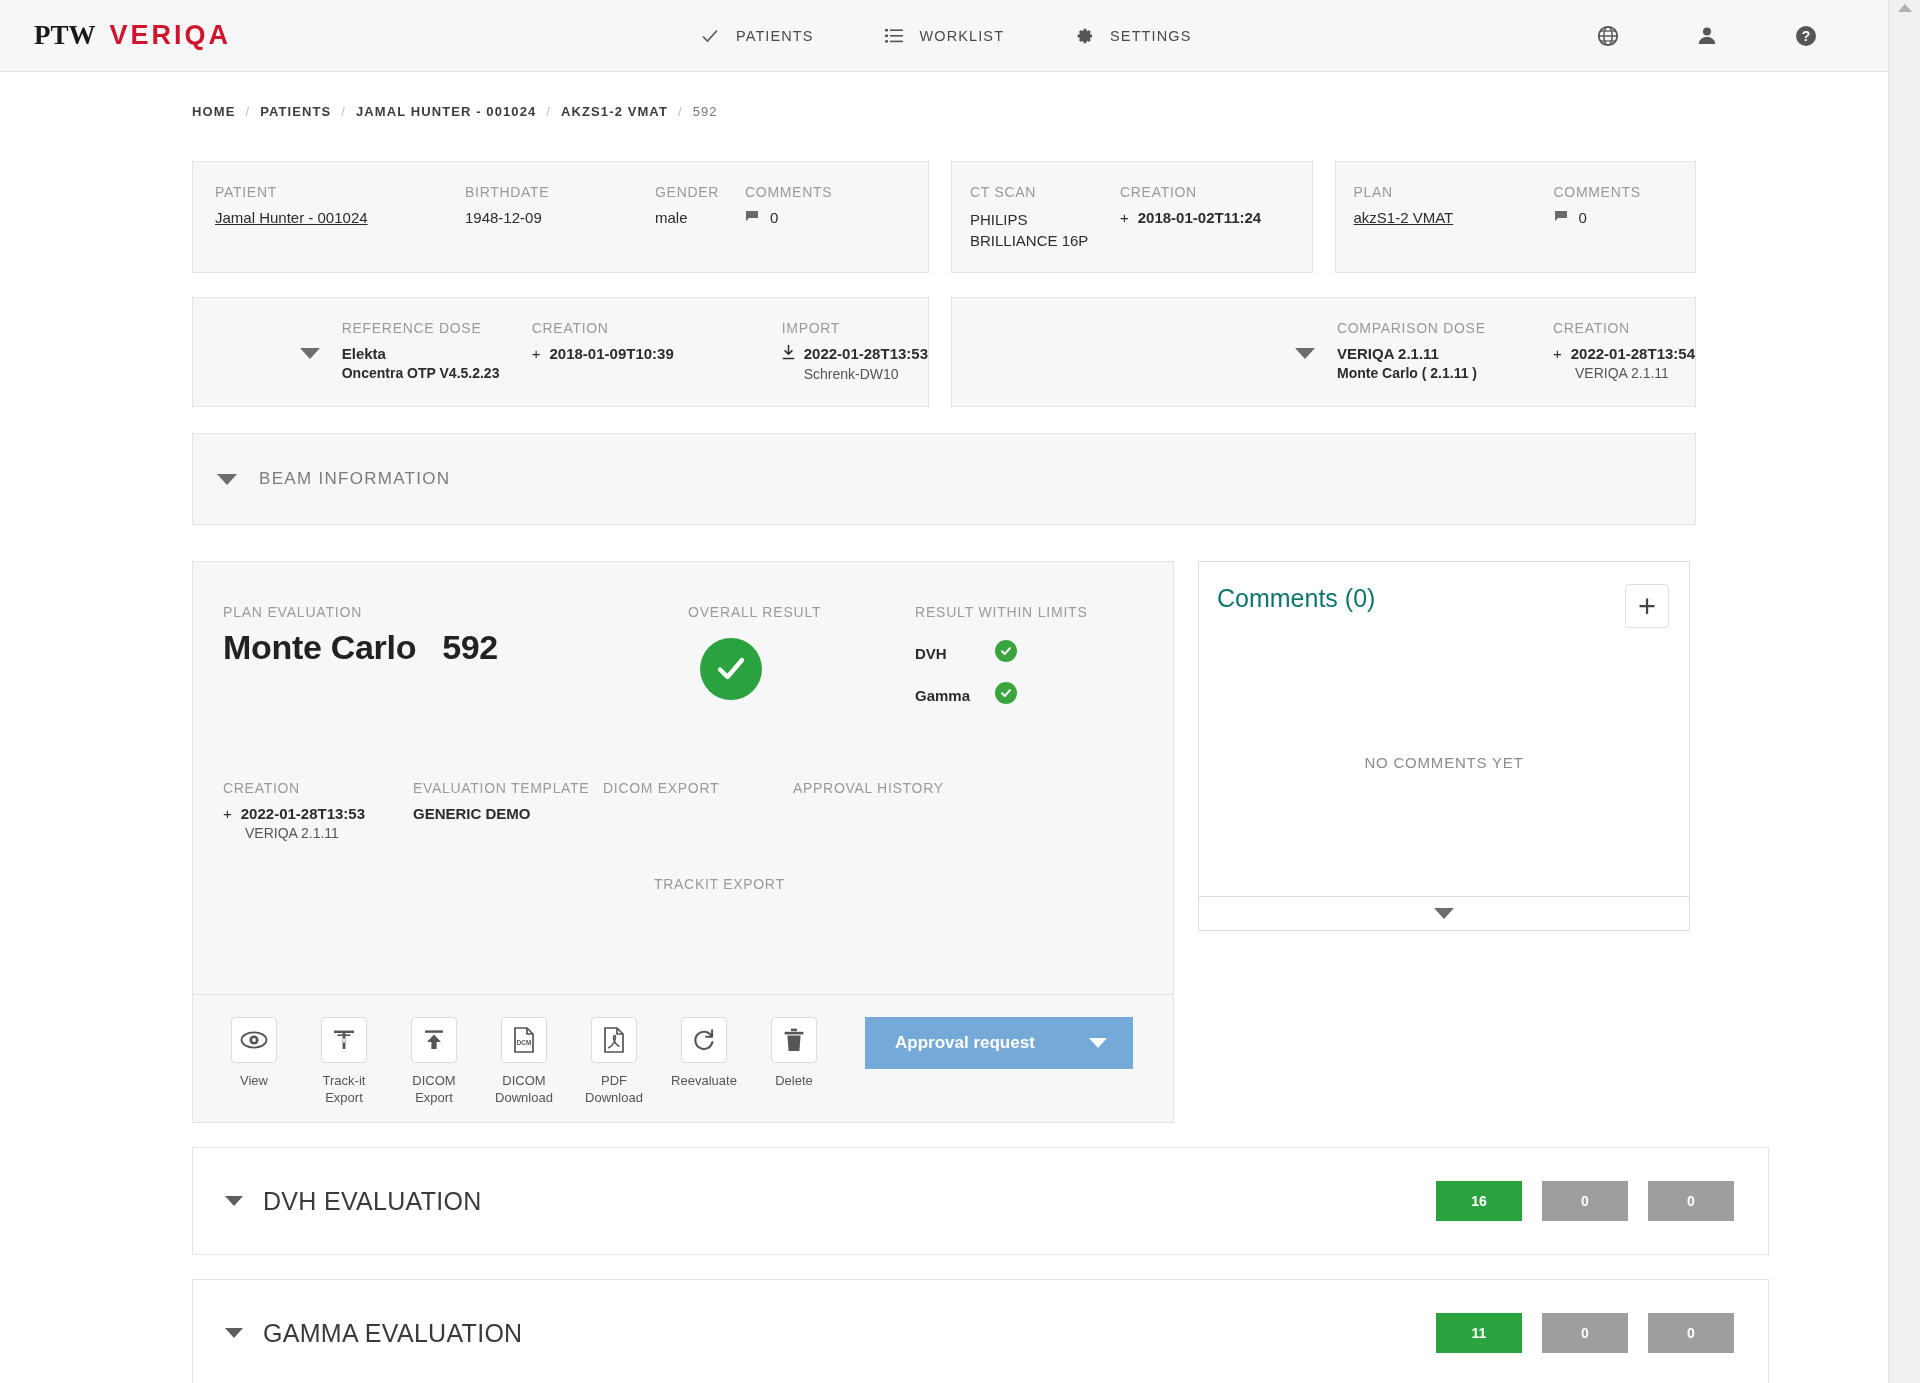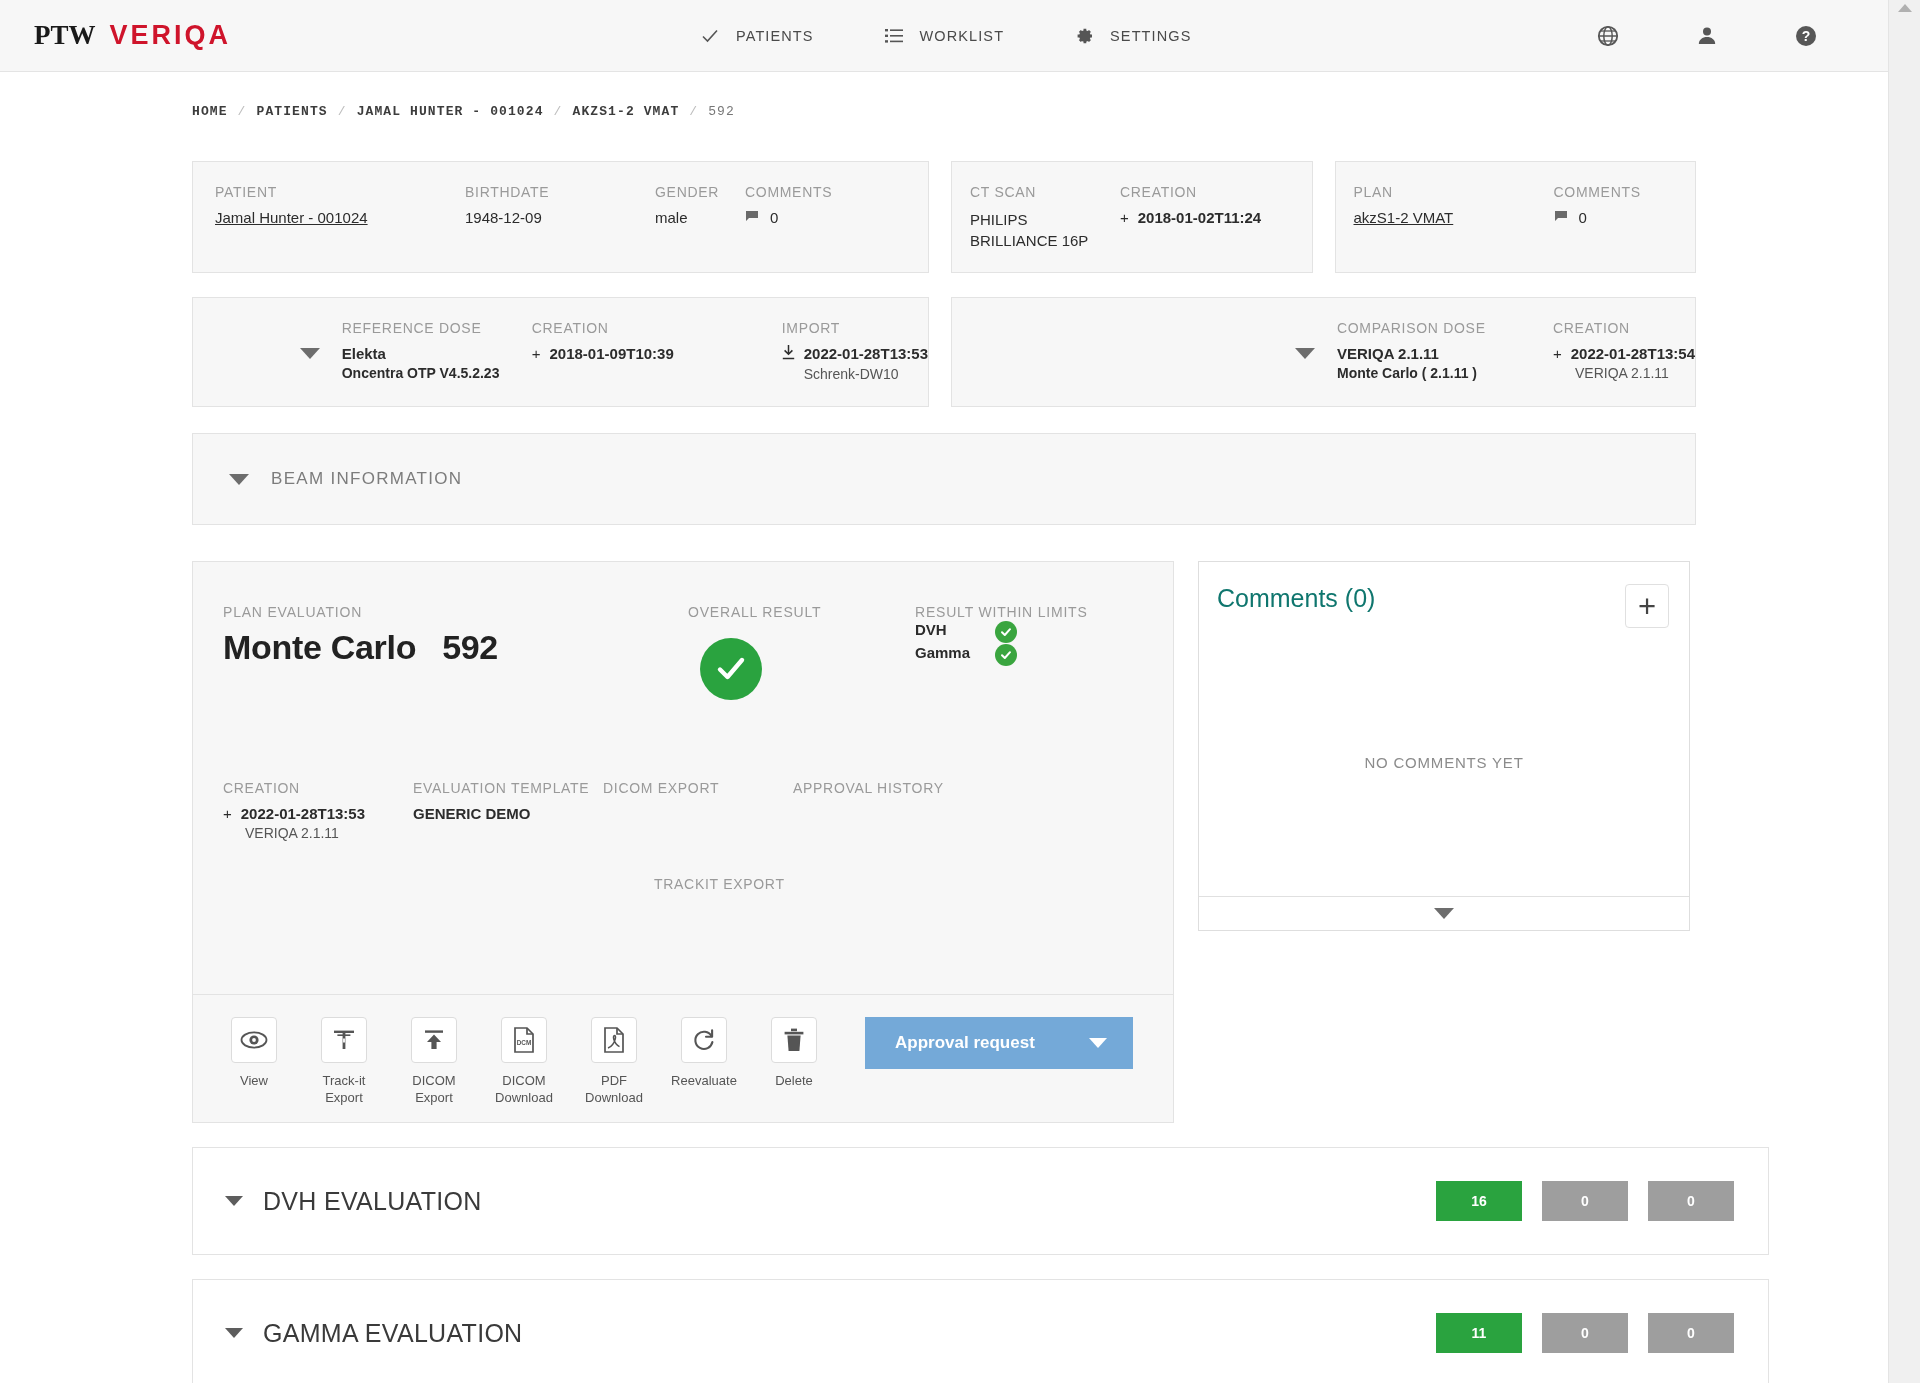--- a/index.html
+++ b/index.html
@@ -85,21 +85,20 @@
 
   .breadcrumb {
     margin: 32px 0 0 192px;
     font-size: 13px;
     letter-spacing: 1.1px;
     color: #3c3c3c;
     font-weight: 600;
     display: flex;
     gap: 10px;
     text-transform: uppercase;
-    font-family: Liberation Mono, monospace;
   }
   .breadcrumb .sep { color: #bdbdbd; font-weight: 400; }
   .breadcrumb .crumb { cursor: pointer; }
   .breadcrumb .crumb.last { color: #777; font-weight: 500; }
 
   .row { display: flex; gap: 22px; margin: 0 192px 0 192px; }
 
   .card {
     background: #f7f7f7;
     border: 1px solid #e3e3e3;
@@ -151,21 +150,21 @@
   .dose-caret { margin-top: 28px; margin-right: 22px; }
 
   
   .beam {
     margin: 26px 192px 0 192px;
     height: 92px;
     background: #f7f7f7;
     border: 1px solid #e3e3e3;
     display: flex;
     align-items: center;
-    padding-left: 36px;
+    padding-left: 24px;
     gap: 22px;
   }
   .beam-title { font-size: 17px; color: #7c7c7c; letter-spacing: 1.3px; text-transform: uppercase; }
 
   
   #evalRow { margin-top: 36px; align-items: flex-start; gap: 24px; }
 
   .card-eval { width: 982px; background:#f7f7f7; border:1px solid #e3e3e3; }
   .eval-body { padding: 42px 0 0 30px; height: 432px; position: relative; }
   .eval-title-lbl { font-size: 14px; color:#9a9a9a; letter-spacing:.8px; text-transform: uppercase;}
@@ -176,21 +175,21 @@
   .overall .lbl2 { font-size: 14px; color:#9a9a9a; letter-spacing:.8px; text-transform: uppercase;}
   .bigcheck {
     width: 62px; height: 62px; border-radius: 50%;
     background: #2aa33f;
     margin-top: 18px; margin-left: 12px;
     display:flex; align-items:center; justify-content:center;
   }
 
   .within { position: absolute; left: 722px; top: 42px; }
   .within .lbl2 { font-size: 14px; color:#9a9a9a; letter-spacing:.8px; text-transform: uppercase;}
-  .within .line { display:flex; align-items:flex-start; margin-top: 1px; }
+  .within .line { display:flex; align-items:flex-end; margin-top: 20px; }
   .within .line .nm { font-size: 15px; font-weight: bold; color:#2b2b2b; width: 80px;}
   .smallcheck {
     width: 22px; height: 22px; border-radius: 50%;
     background: #3aa53f;
     display:flex; align-items:center; justify-content:center;
   }
 
   .eval-meta { position: absolute; top: 218px; left: 30px; display:flex; }
   .meta-creation { width: 190px; }
   .meta-template { width: 190px; }

